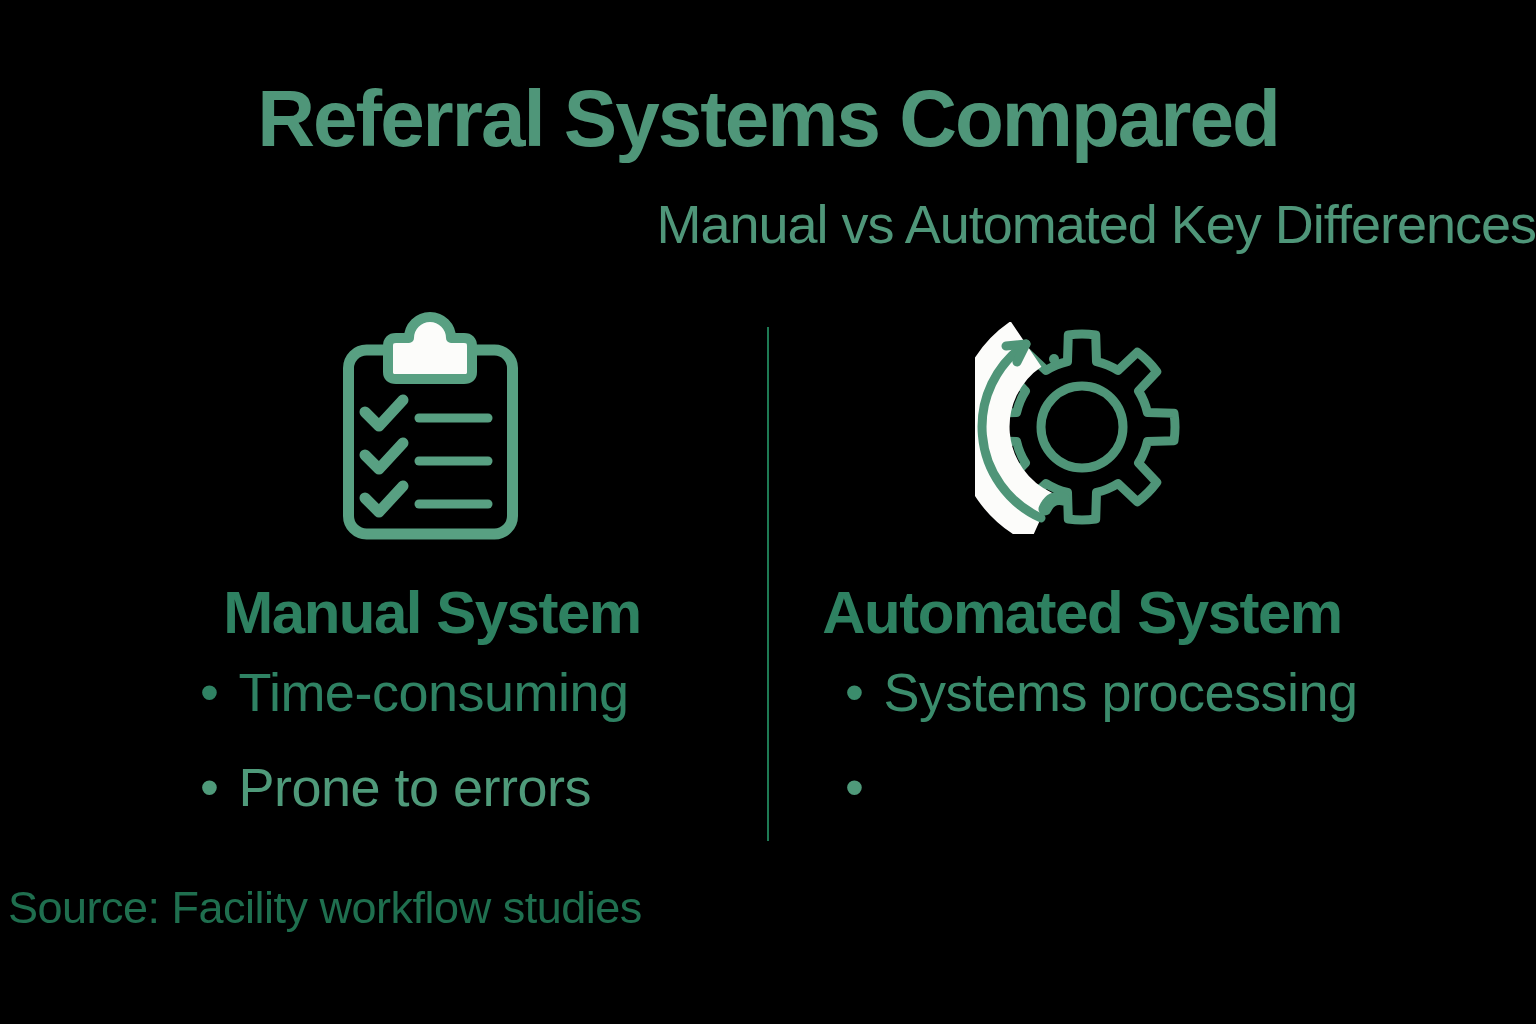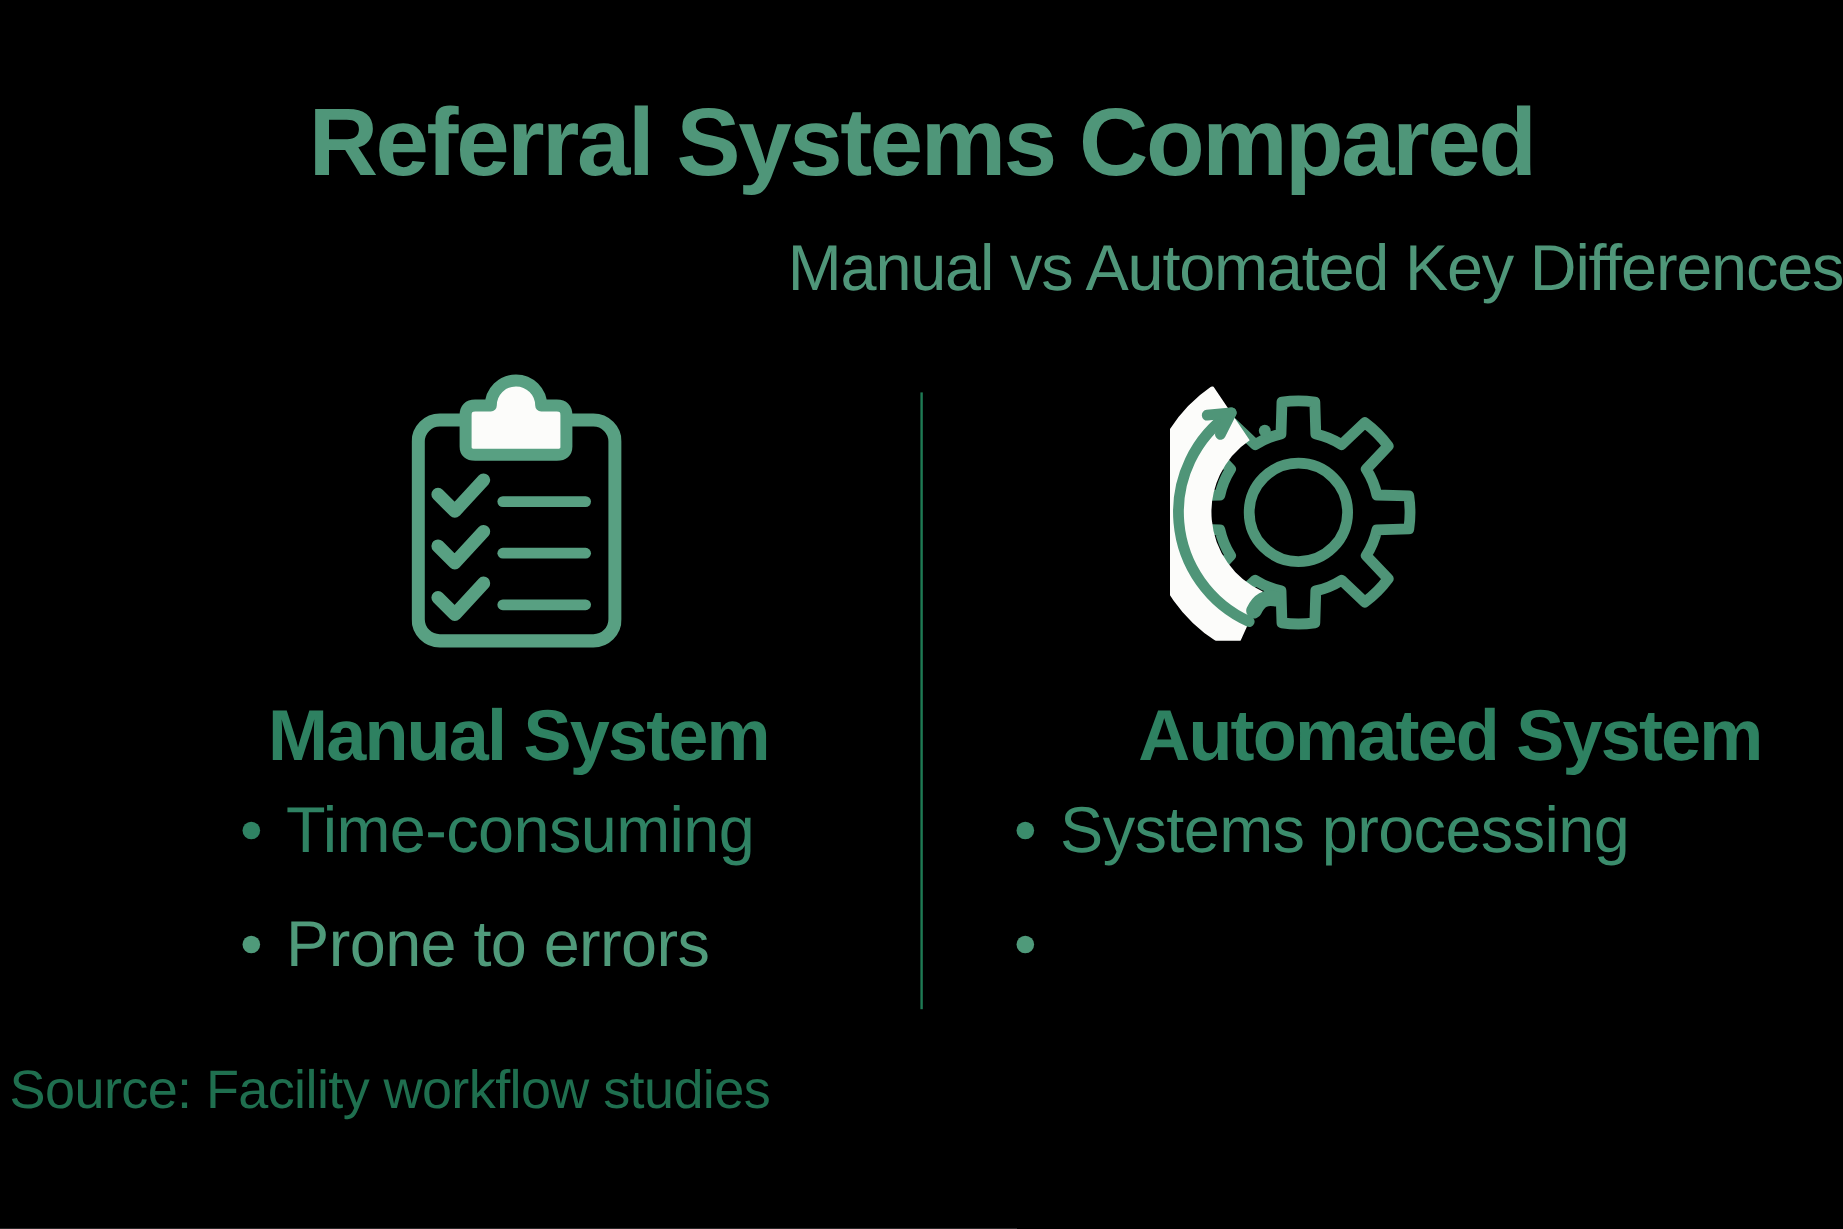--- a/index.html
+++ b/index.html
@@ -45,21 +45,21 @@
     position: absolute;
     margin: 12px;
     text-align: center;
     font-size: 60px;
     font-weight: 700;
     letter-spacing: -1.5px;
     line-height: 1;
     color: #2e8161;
   }
   .heading-left  { top: 571px; left: 60px;  width: 720px; }
-  .heading-right { top: 571px; left: 756px; width: 700px; text-align: right; }
+  .heading-right { top: 571px; left: 720px; width: 700px; }
   .bullets {
     position: absolute;
     top: 665px;
     margin: 0; padding: 0;
     list-style: none;
     font-size: 54px;
     letter-spacing: -0.5px;
     line-height: 1;
   }
   .bullets-left  { left: 200px; }

